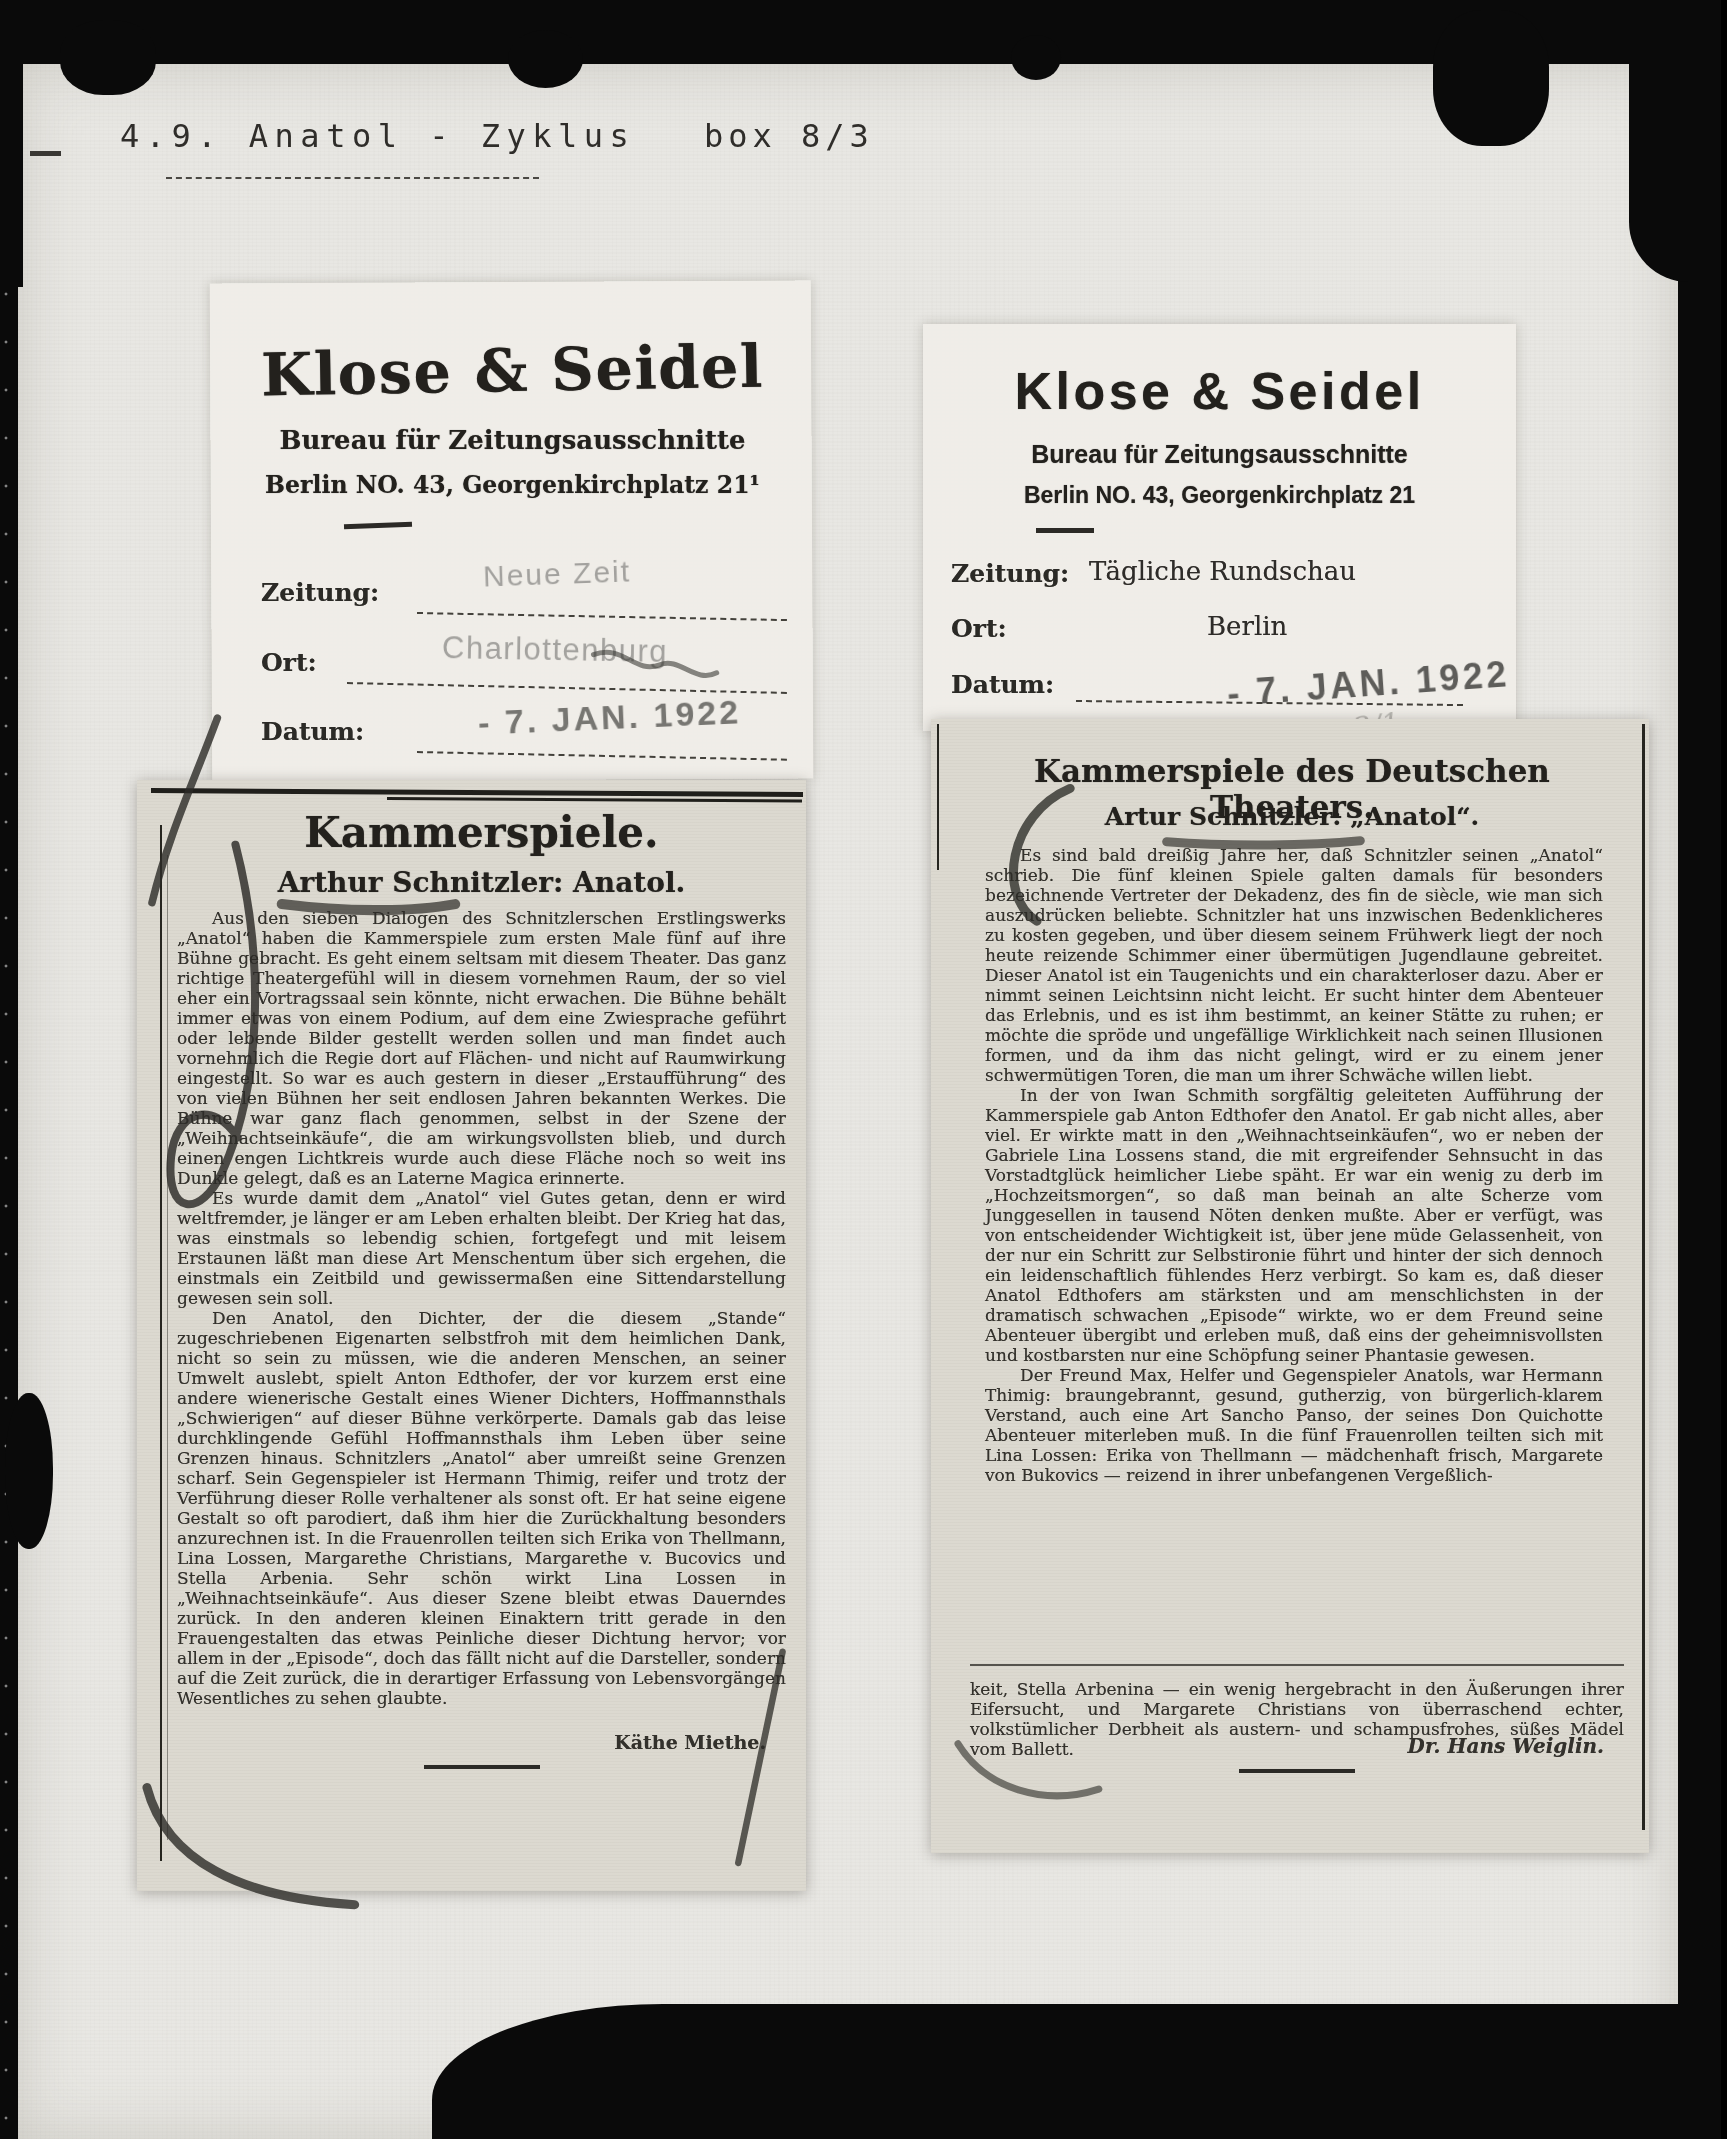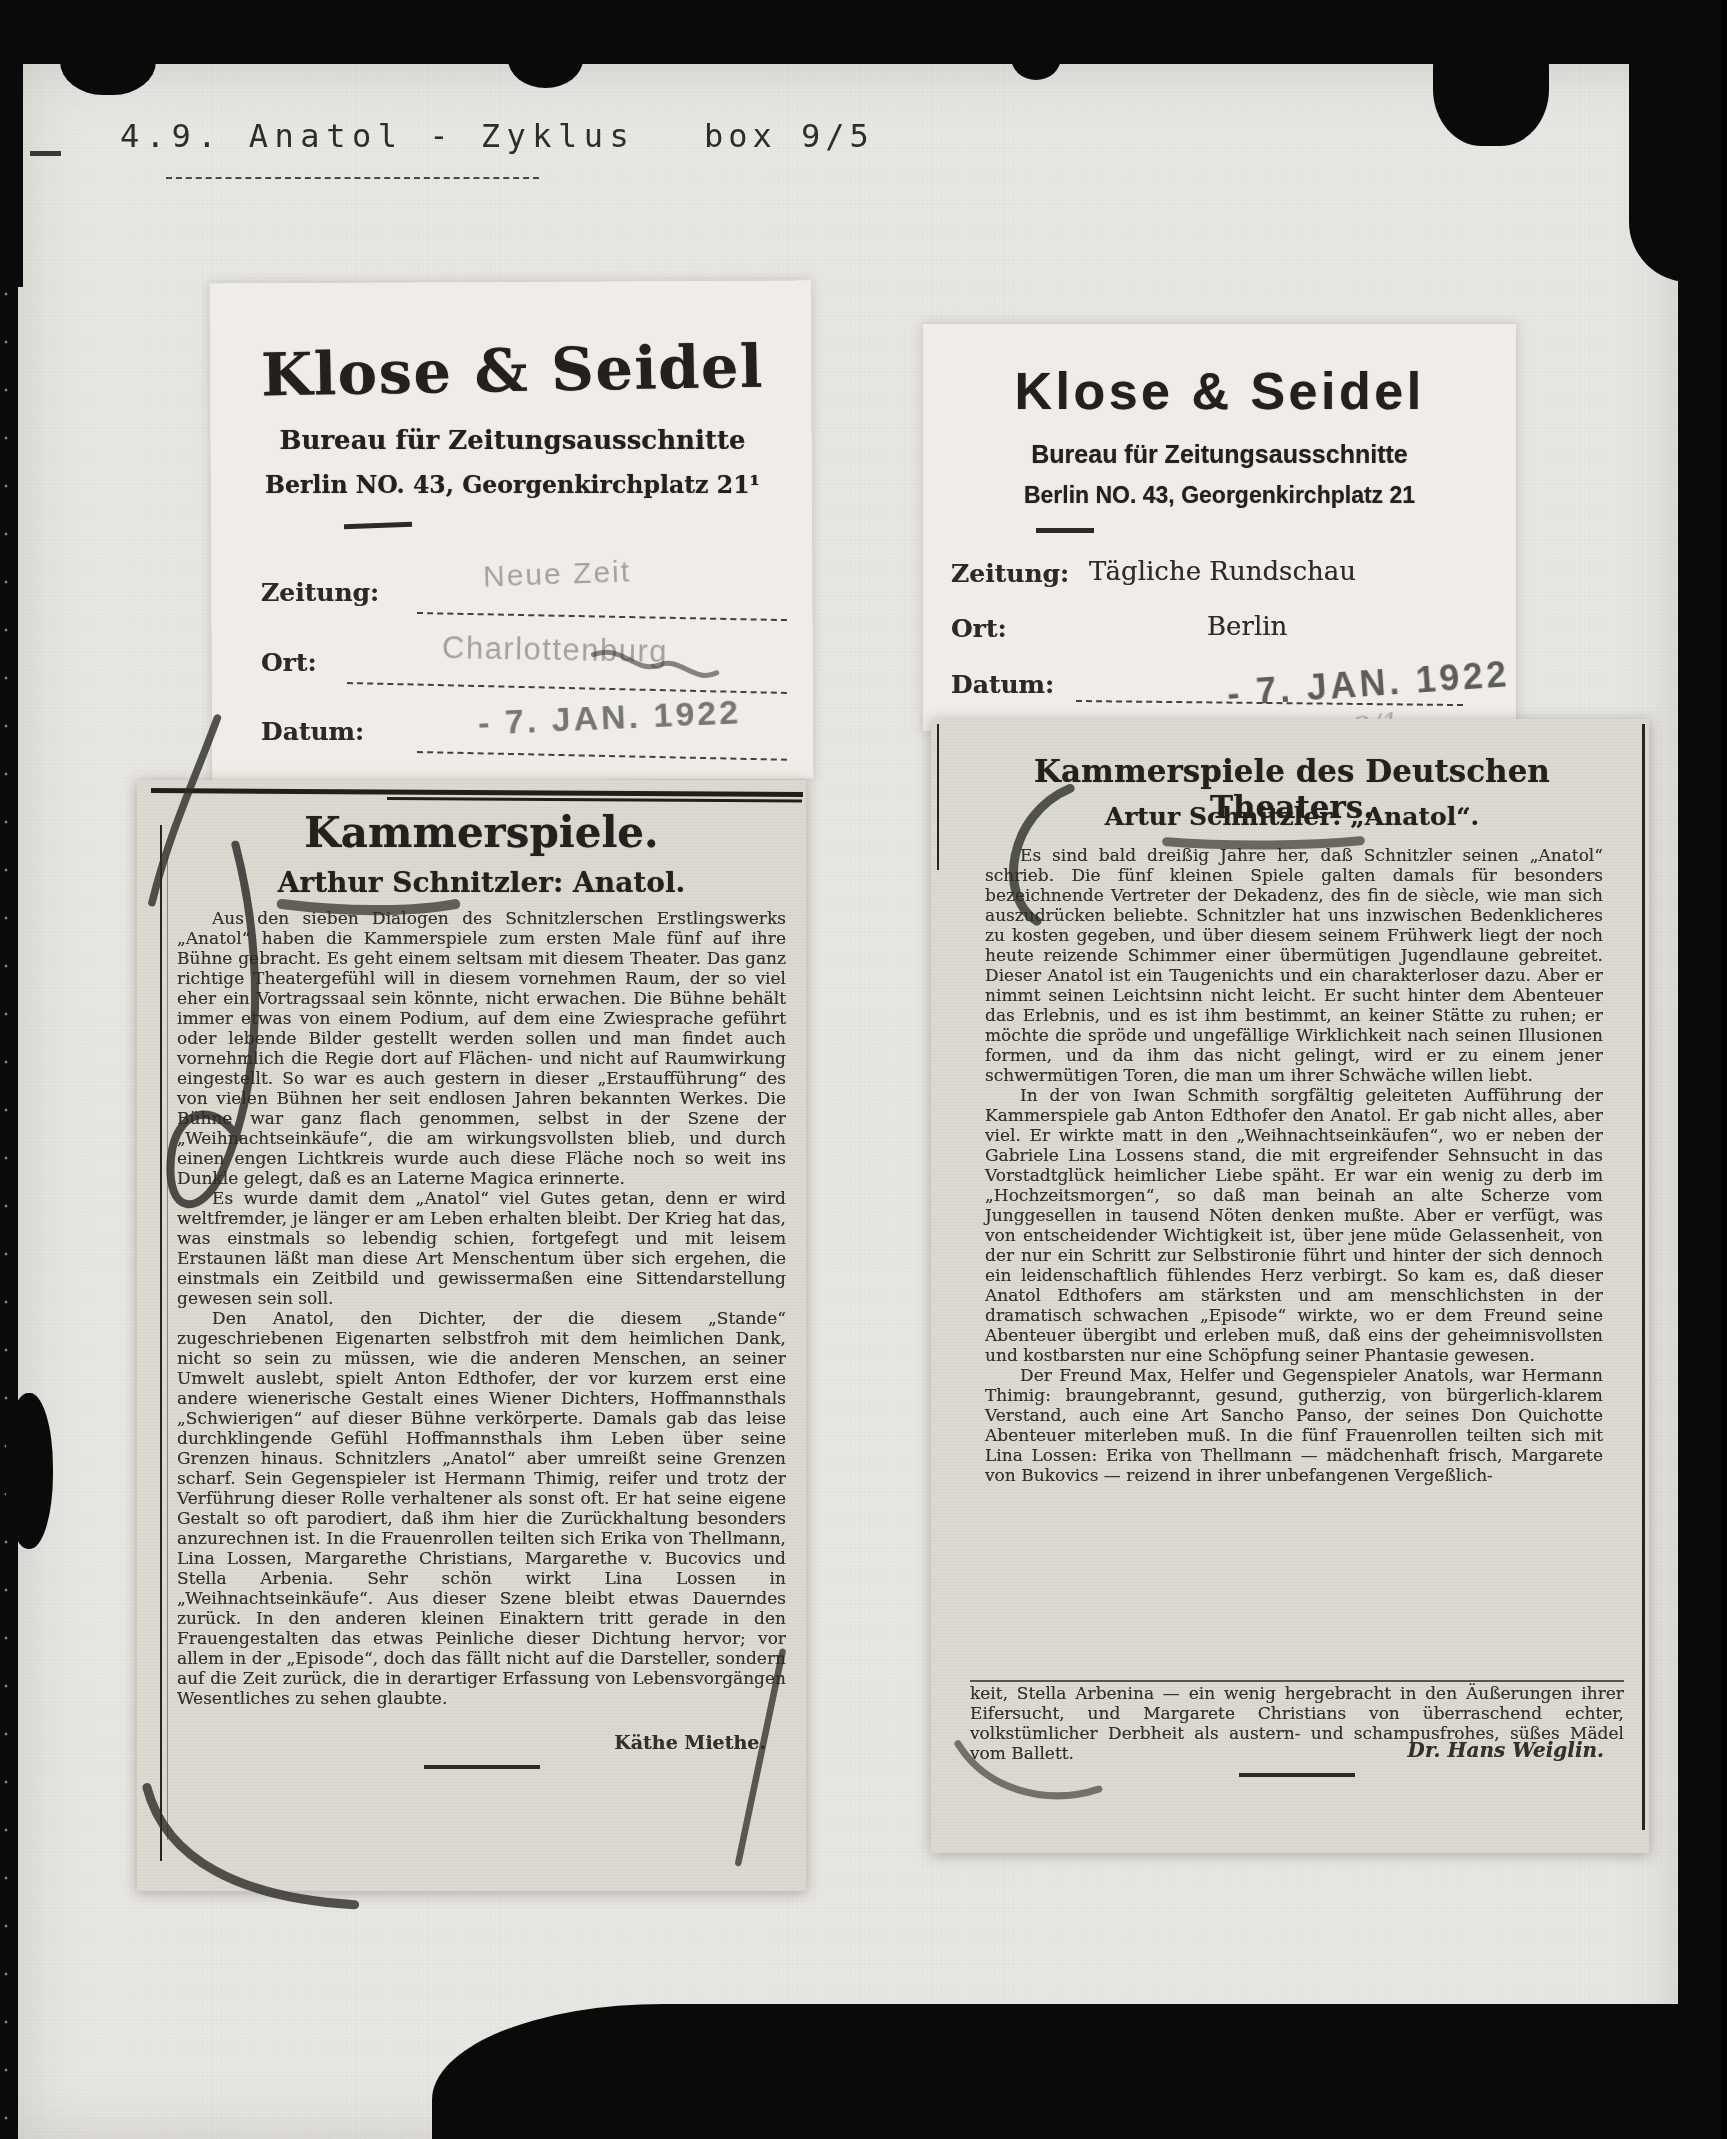--- a/index.html
+++ b/index.html
@@ -59,21 +59,21 @@
   <div class="abs blk" style="left:432px;top:2004px;width:1295px;height:136px;border-top-left-radius:231px 96px;"></div>
   <div class="abs blk" style="left:60px;top:20px;width:96px;height:75px;border-radius:45%;"></div>
   <div class="abs blk" style="left:508px;top:30px;width:75px;height:58px;border-radius:50%;"></div>
   <div class="abs blk" style="left:1011px;top:35px;width:50px;height:45px;border-radius:50%;"></div>
   <div class="abs blk" style="left:1433px;top:10px;width:116px;height:136px;border-radius:42%;"></div>
   <div class="abs blk" style="left:5px;top:1393px;width:48px;height:156px;border-radius:48%;"></div>
 
   <div class="abs" style="left:30px;top:151px;width:31px;height:4.5px;background:#3a3834;"></div>
   <div class="abs typed" style="left:120px;top:117px;font-size:32px;letter-spacing:6.5px;">4.9. Anatol - Zyklus</div>
   <div class="abs" style="left:166px;top:177px;width:373px;border-bottom:2.5px dashed #4a4843;"></div>
-  <div class="abs typed" style="left:704px;top:117px;font-size:32px;letter-spacing:5px;">box 9/5</div>
+  <div class="abs typed" style="left:704px;top:117px;font-size:32px;letter-spacing:5px;">box 8/3</div>
 
   <div class="abs slip" style="left:211px;top:282px;width:601px;height:498px;transform:rotate(-.3deg);"></div>
   <div class="abs bl-head" style="left:236px;top:336px;width:553px;text-align:center;font-size:59px;letter-spacing:1.5px;transform:rotate(-1deg);">Klose &amp; Seidel</div>
   <div class="abs bl-head" style="left:236px;top:425px;width:553px;text-align:center;font-size:26px;">Bureau für Zeitungsausschnitte</div>
   <div class="abs bl-head" style="left:236px;top:471px;width:553px;text-align:center;font-size:23.6px;">Berlin NO. 43, Georgenkirchplatz 21¹</div>
   <div class="abs" style="left:344px;top:523px;width:68px;height:5px;background:#2c2a26;transform:rotate(-2deg);"></div>
 
   <div class="abs formlabel" style="left:261px;top:578px;">Zeitung:</div>
   <div class="abs formline" style="left:417px;top:612px;width:370px;transform:rotate(1.1deg);transform-origin:left;"></div>
   <div class="abs stamp" style="left:483px;top:557px;font-size:30px;letter-spacing:2px;color:rgba(92,92,90,.52);transform:rotate(-2deg);">Neue Zeit</div>
@@ -127,21 +127,21 @@
 
   <div class="abs bl-head" style="left:955px;top:802px;width:674px;text-align:center;font-size:25px;">Artur Schnitzler: „Anatol“.</div>
   <div class="abs bl-head" style="left:955px;top:753px;width:674px;text-align:center;font-size:31px;">Kammerspiele des Deutschen Theaters.</div>
 
   <div class="abs body-text" style="left:985px;top:845px;width:618px;">
     <p>Es sind bald dreißig Jahre her, daß Schnitzler seinen „Anatol“ schrieb. Die fünf kleinen Spiele galten damals für besonders bezeichnende Vertreter der Dekadenz, des fin de siècle, wie man sich auszudrücken beliebte. Schnitzler hat uns inzwischen Bedenklicheres zu kosten gegeben, und über diesem seinem Frühwerk liegt der noch heute reizende Schimmer einer übermütigen Jugendlaune gebreitet. Dieser Anatol ist ein Taugenichts und ein charakterloser dazu. Aber er nimmt seinen Leichtsinn nicht leicht. Er sucht hinter dem Abenteuer das Erlebnis, und es ist ihm bestimmt, an keiner Stätte zu ruhen; er möchte die spröde und ungefällige Wirklichkeit nach seinen Illusionen formen, und da ihm das nicht gelingt, wird er zu einem jener schwermütigen Toren, die man um ihrer Schwäche willen liebt.</p>
     <p>In der von Iwan Schmith sorgfältig geleiteten Aufführung der Kammerspiele gab Anton Edthofer den Anatol. Er gab nicht alles, aber viel. Er wirkte matt in den „Weihnachtseinkäufen“, wo er neben der Gabriele Lina Lossens stand, die mit ergreifender Sehnsucht in das Vorstadtglück heimlicher Liebe späht. Er war ein wenig zu derb im „Hochzeitsmorgen“, so daß man beinah an alte Scherze vom Junggesellen in tausend Nöten denken mußte. Aber er verfügt, was von entscheidender Wichtigkeit ist, über jene müde Gelassenheit, von der nur ein Schritt zur Selbstironie führt und hinter der sich dennoch ein leidenschaftlich fühlendes Herz verbirgt. So kam es, daß dieser Anatol Edthofers am stärksten und am menschlichsten in der dramatisch schwachen „Episode“ wirkte, wo er dem Freund seine Abenteuer übergibt und erleben muß, daß eins der geheimnisvollsten und kostbarsten nur eine Schöpfung seiner Phantasie gewesen.</p>
     <p>Der Freund Max, Helfer und Gegenspieler Anatols, war Hermann Thimig: braungebrannt, gesund, gutherzig, von bürgerlich-klarem Verstand, auch eine Art Sancho Panso, der seines Don Quichotte Abenteuer miterleben muß. In die fünf Frauenrollen teilten sich mit Lina Lossen: Erika von Thellmann — mädchenhaft frisch, Margarete von Bukovics — reizend in ihrer unbefangenen Vergeßlich-</p>
   </div>
 
-  <div class="abs body-text" style="left:970px;top:1664px;width:654px;border-top:2.5px solid #55534d;padding-top:1px;margin-top:16px;">
+  <div class="abs body-text" style="left:970px;top:1664px;width:654px;border-top:2.5px solid #55534d;padding-top:13px;">
     <p style="text-indent:0;">keit, Stella Arbenina — ein wenig hergebracht in den Äußerungen ihrer Eifersucht, und Margarete Christians von überraschend echter, volkstümlicher Derbheit als austern- und schampusfrohes, süßes Mädel vom Ballett.</p>
     <div class="sig" style="margin-top:-22.6px;font-size:20px;font-style:italic;">Dr. Hans Weiglin.</div>
     <div class="endrule"></div>
   </div>
 
   <svg class="abs ink" width="1728" height="2140" viewBox="0 0 3436 4256">
     <g stroke="#2c2b27" fill="none" stroke-linecap="round">
       <path d="M 432 1428 C 385 1555 335 1660 302 1795" stroke-width="15" opacity=".8"></path>
       <path d="M 468 1680 C 525 1900 522 2150 442 2330 C 400 2422 328 2420 340 2300 C 350 2208 424 2188 472 2262" stroke-width="16" opacity=".82"></path>
       <path d="M 292 3555 C 330 3700 480 3775 705 3788" stroke-width="18" opacity=".8"></path>

